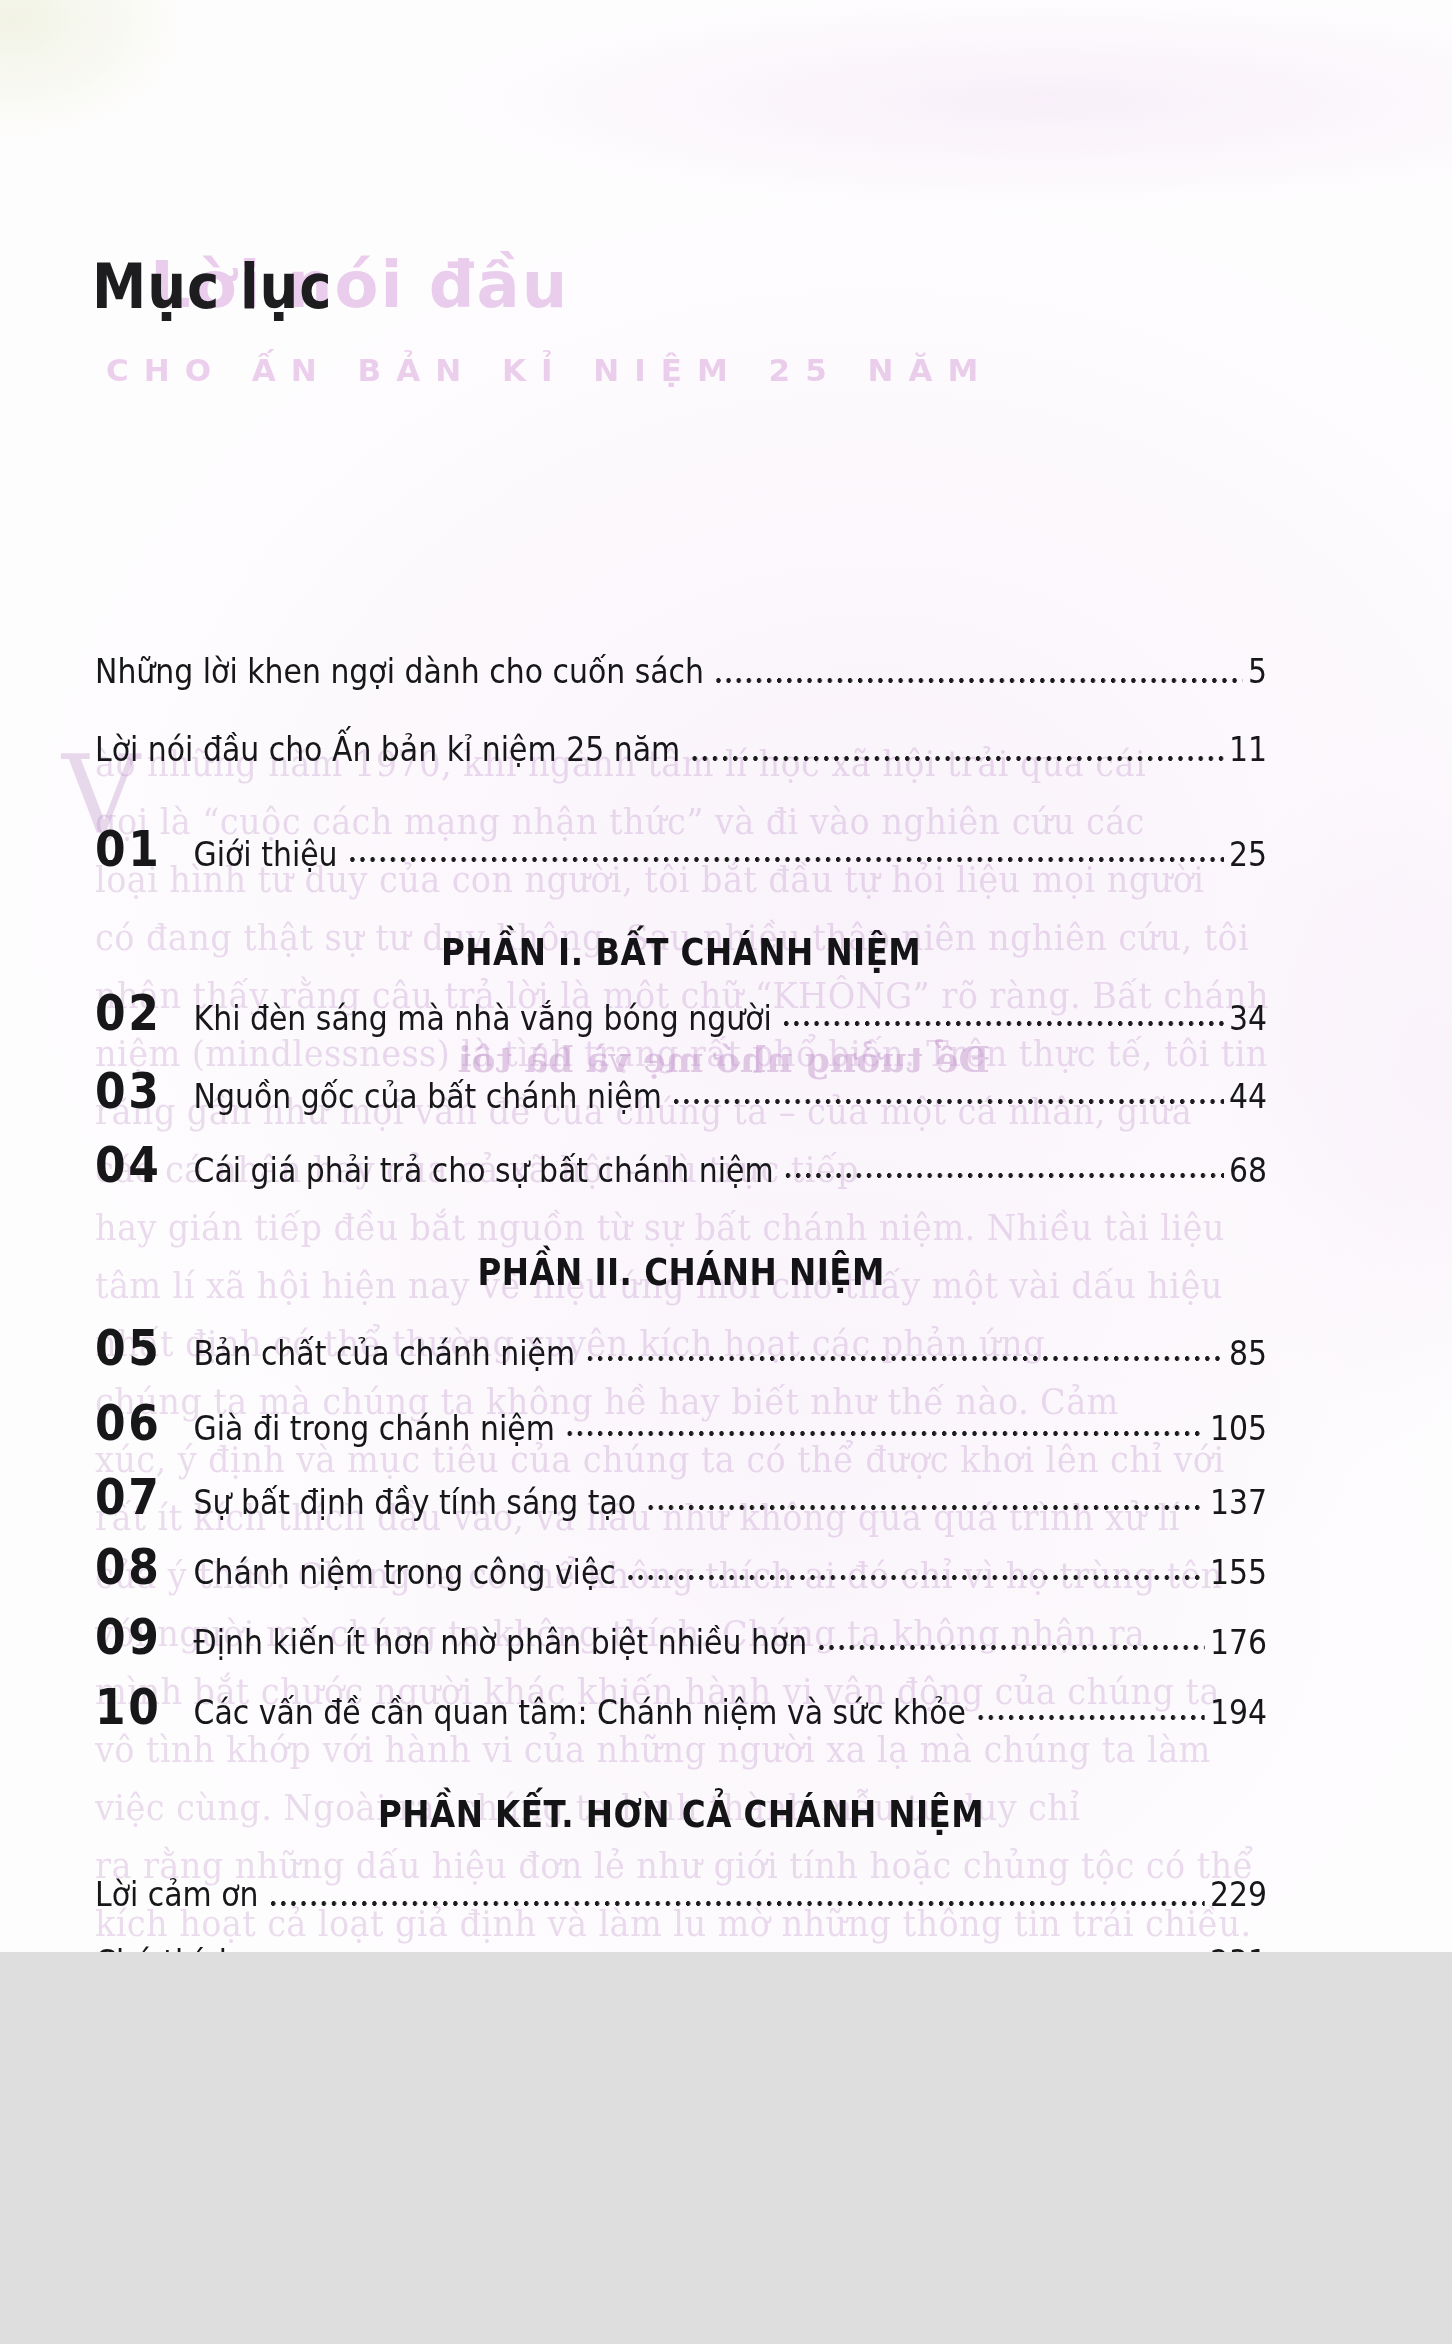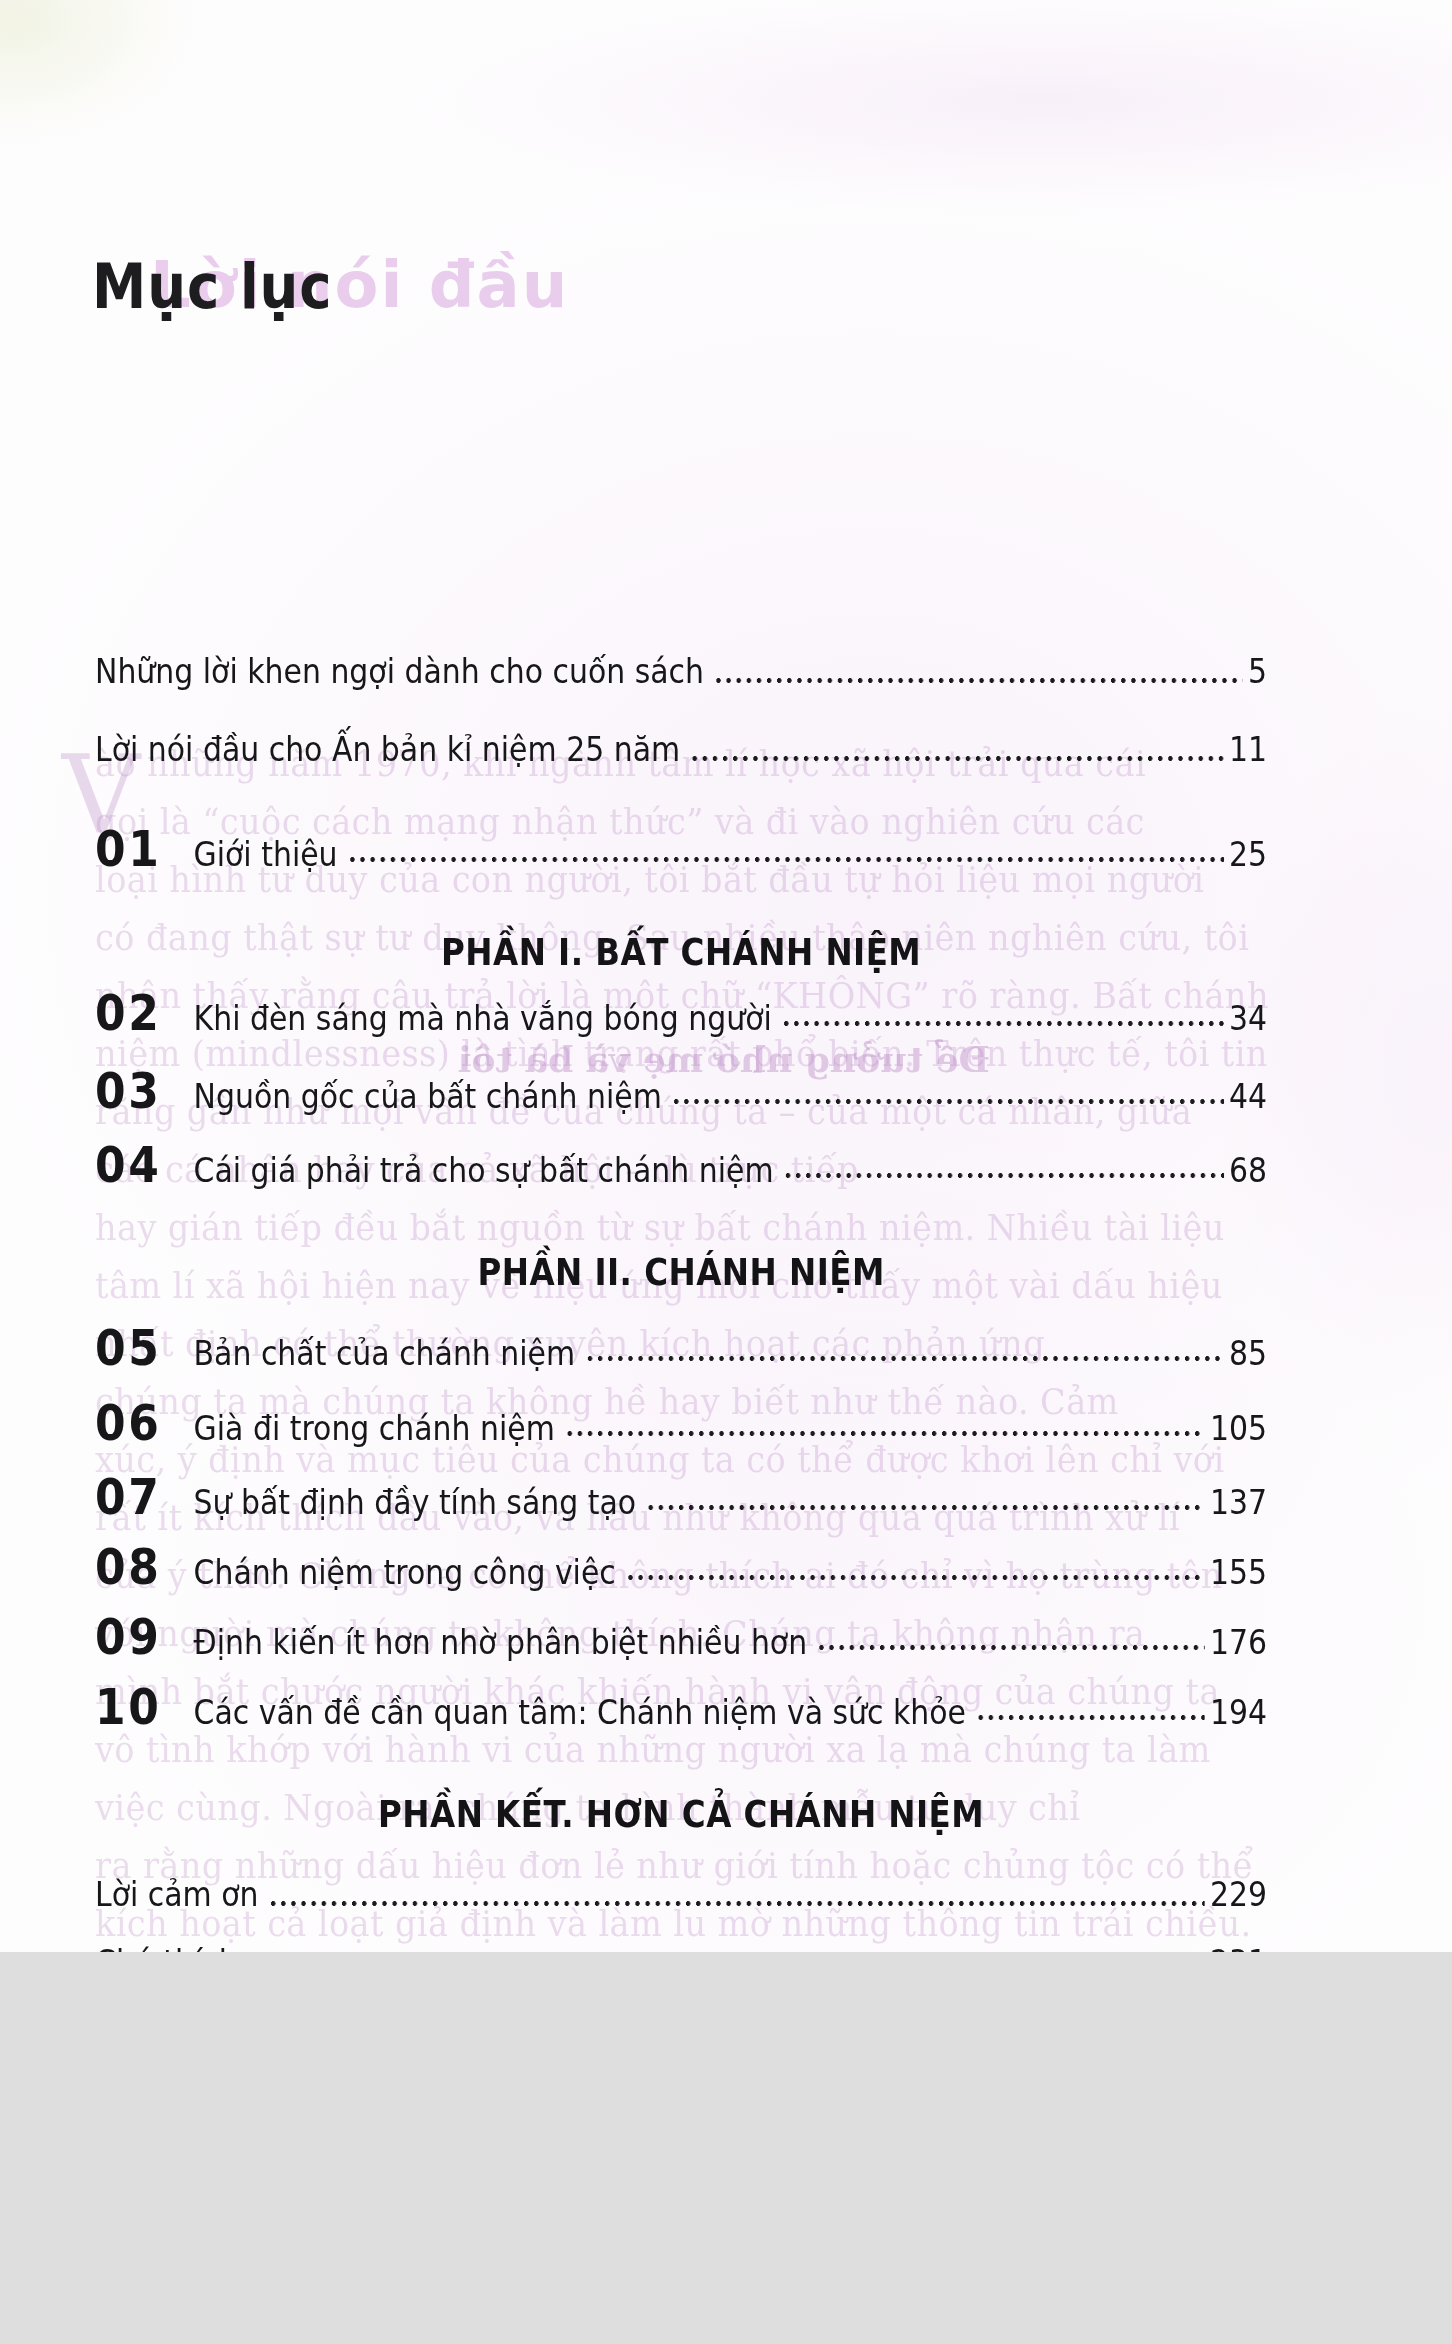--- a/index.html
+++ b/index.html
@@ -84,20 +84,21 @@
     font-size:40px; color:#1a1a1d;
   }
 </style>
 </head>
 <body>
 
 <div class="page">
 
   <div class="ghost-layer">
     <div class="ghost-headline">Lời nói đầu</div>
+    <div class="ghost-caps">CHO ẤN BẢN KỈ NIỆM 25 NĂM</div>
     <div class="ghost-dropcap">V</div>
     <div class="ghost-body">ào những năm 1970, khi ngành tâm lí học xã hội trải qua cái
 gọi là “cuộc cách mạng nhận thức” và đi vào nghiên cứu các
 loại hình tư duy của con người, tôi bắt đầu tự hỏi liệu mọi người
 có đang thật sự tư duy không. Sau nhiều thập niên nghiên cứu, tôi
 nhận thấy rằng câu trả lời là một chữ “KHÔNG” rõ ràng. Bất chánh
 niệm (mindlessness) là tình trạng rất phổ biến. Trên thực tế, tôi tin
 rằng gần như mọi vấn đề của chúng ta – của một cá nhân, giữa
 các cá nhân hay của cả xã hội – dù trực tiếp
 hay gián tiếp đều bắt nguồn từ sự bất chánh niệm. Nhiều tài liệu

